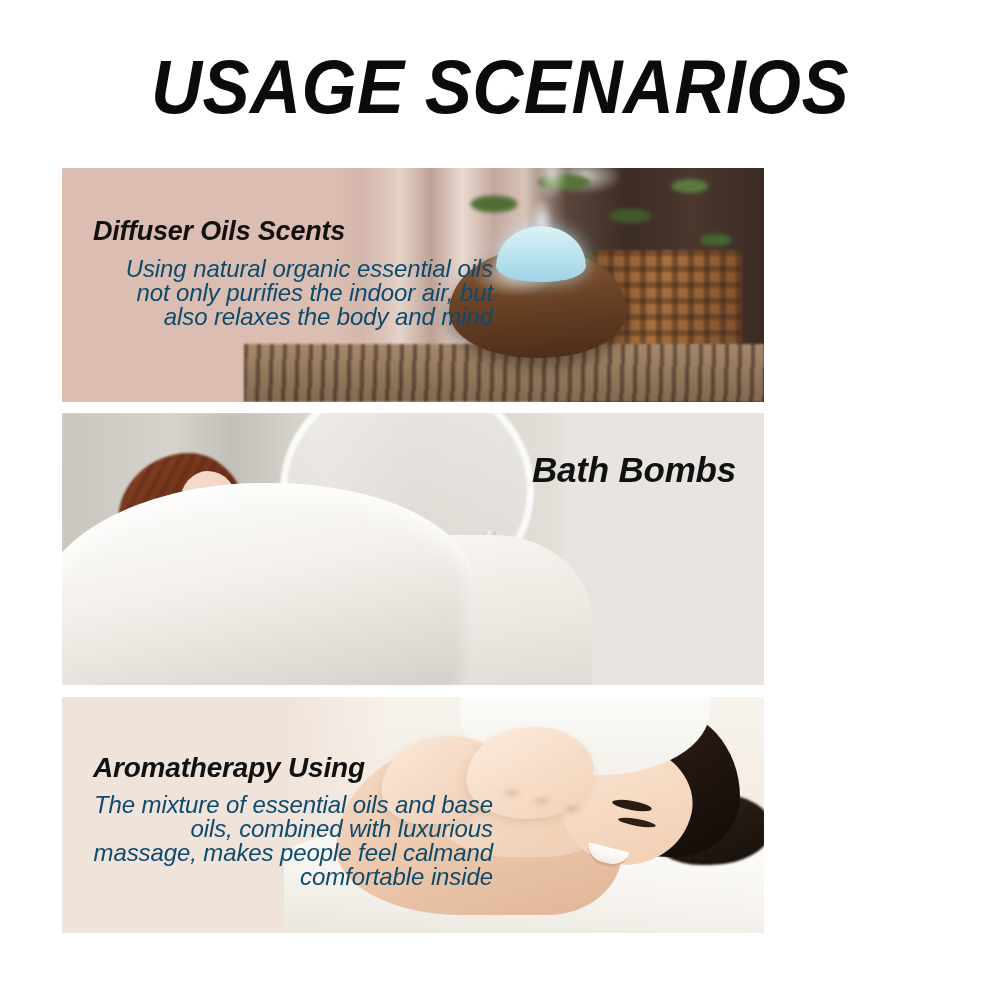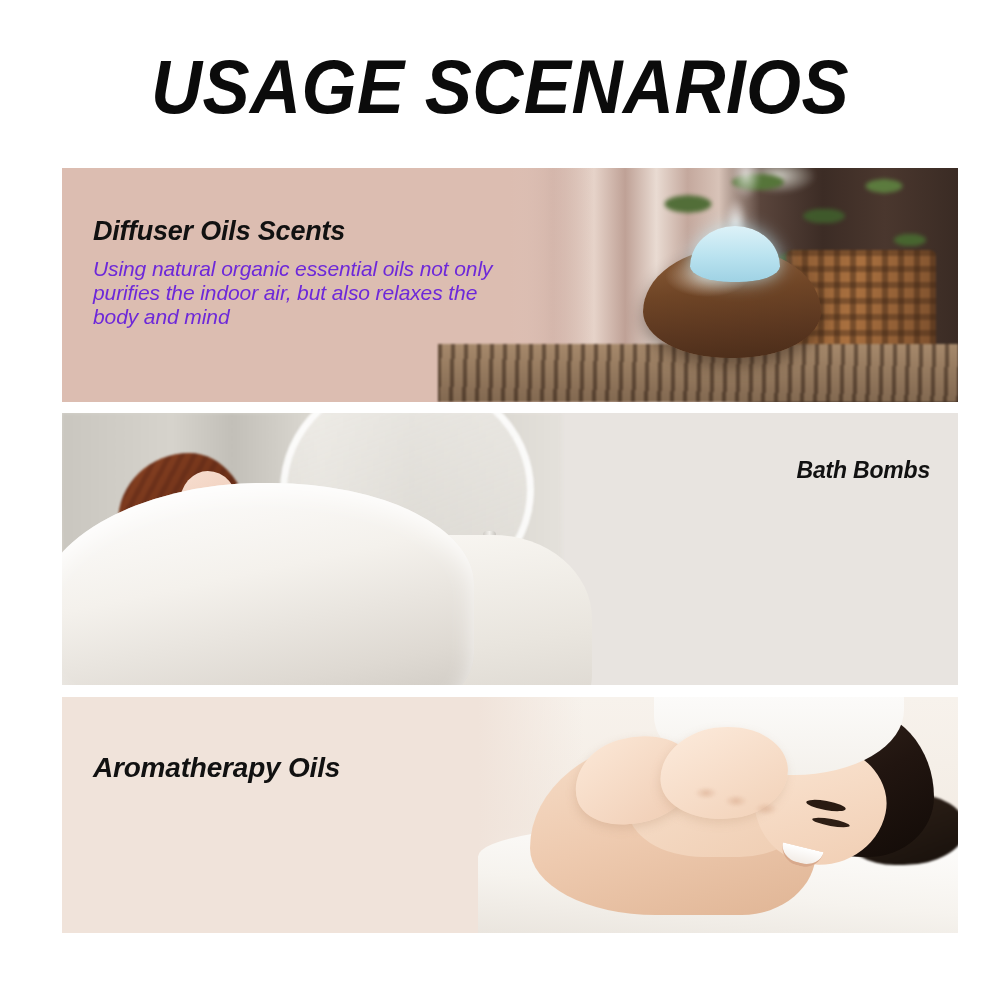--- a/index.html
+++ b/index.html
@@ -19,45 +19,46 @@
     font-size:76px;
     line-height:78px;
     letter-spacing:0.5px;
     color:#0b0b0b;
     transform:scaleX(0.93);
     transform-origin:50% 50%;
     white-space:nowrap;
   }
 
   
-  .panel{position:absolute;left:62px;width:896px;overflow:hidden;}
+  .panel{position:absolute;left:62px;width:702px;overflow:hidden;}
   .panel-1{top:168px;height:234px;background:#dcbdb1;}
   .panel-2{top:413px;height:272px;background:#e8e4e0;}
   .panel-3{top:697px;height:236px;background:#f0e3da;}
 
   .copy{position:absolute;z-index:6;}
   .copy h2{
     margin:0 0 10px 0;
     font-weight:bold;
     font-size:27px;
     line-height:31px;
     color:#111111;
     letter-spacing:-0.2px;
   }
   .copy p{
     margin:0;
-    font-size:21px;
+    font-size:24px;
     line-height:24px;
-    color:#6d28d9;
+    color:#0c4a6e;
     letter-spacing:-0.1px;
+    text-align:right;
   }
 
   .copy-1{left:31px;top:48px;width:400px;text-align:left;}
   .copy-2{right:28px;top:40px;width:400px;text-align:right;}
-  .copy-2 h2{font-size:23px;line-height:34px;margin-bottom:12px;}
+  .copy-2 h2{font-size:35px;line-height:34px;margin-bottom:12px;}
   .copy-3{left:31px;top:55px;width:400px;text-align:left;}
   .copy-3 h2{font-size:28px;}
 
   
   .photo{position:absolute;top:0;height:100%;z-index:1;}
 
   
   .ph1{right:0;width:520px;
     background:
       linear-gradient(90deg, rgba(220,189,177,1) 0%, rgba(220,189,177,1) 14%, rgba(220,189,177,0) 30%),
@@ -353,18 +354,19 @@
       <div class="ph3-brow"></div>
       <div class="ph3-eye"></div>
       <div class="ph3-smile"></div>
       <div class="ph3-sleeve"></div>
       <div class="ph3-hand1"></div>
       <div class="ph3-hand2"></div>
       <div class="ph3-fingers"></div>
     </div>
 
     <div class="copy copy-3">
-      <h2>Aromatherapy Oils</h2>
+      <h2>Aromatherapy Using</h2>
+      <p>The mixture of essential oils and base oils, combined with luxurious massage, makes people feel calmand comfortable inside</p>
     </div>
 
   </section>
 
 </div>
 
 </body></html>

